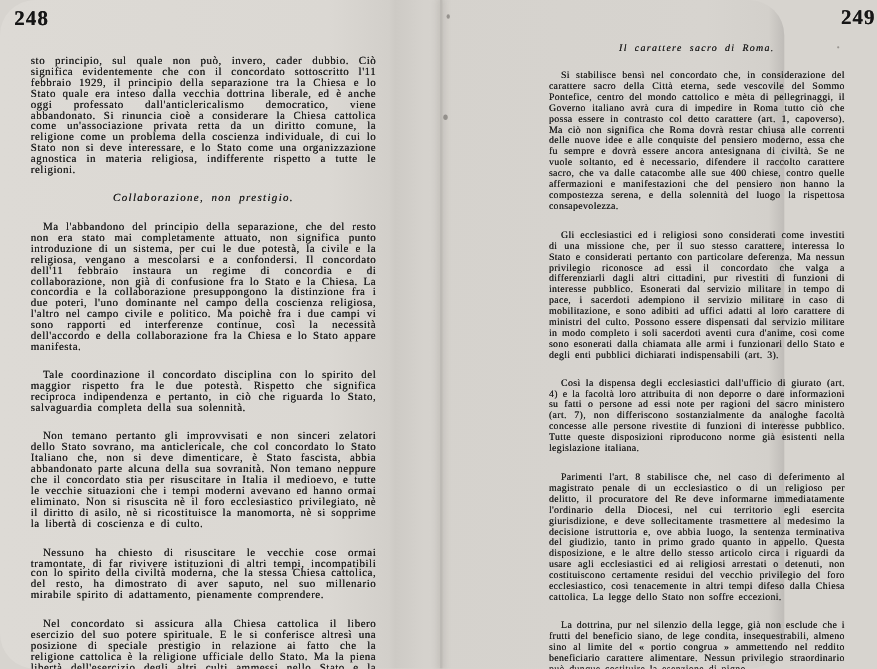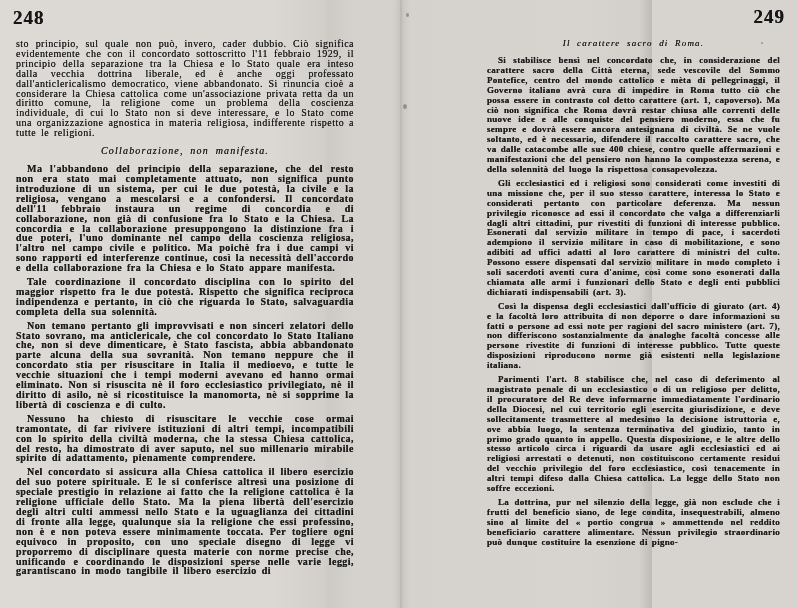--- a/index.html
+++ b/index.html
@@ -8,32 +8,33 @@
   }
   body {
     width: 797px;
     height: 608px;
     overflow: hidden;
     background: #d7d4cf;
     font-family: "Liberation Serif", "DejaVu Serif", serif;
   }
   .spread {
     position: relative;
-    width: 652px;
+    width: 713px;
     height: 608px;
     background: linear-gradient(90deg,
       #dddad5 0%,
       #dbd8d3 42%,
       #d2cfca 49.6%,
       #cdcac5 50.4%,
       #d5d2cd 54%,
       #d7d4cf 90%,
       #d3d0cb 98%,
       #bfbcb8 100%);
     color: #1d1d1d;
+    border-radius: 32px;
   }
   .gutter-crease {
     position: absolute;
     left: 400px;
     top: 0;
     bottom: 0;
     width: 2px;
     background: rgba(105,100,95,0.22);
     box-shadow: 0 0 6px 2px rgba(105,100,95,0.18);
   }
@@ -46,21 +47,21 @@
   .page-right { left: 398px; width: 399px; }
   .pagenum {
     position: absolute;
     font-size: 19px;
     font-weight: bold;
     letter-spacing: 1px;
     color: #161616;
     text-shadow: 0 0 0.4px rgba(20,20,20,0.9);
   }
   .pagenum-left  { left: 13px; top: 7px; }
-  .pagenum-right { right: 12px; top: 6px; margin-left: 20px; }
+  .pagenum-right { right: 1px; top: 6px; margin-left: 20px; }
   .col {
     position: absolute;
     text-align: justify;
     text-shadow: 0 0 0.35px rgba(25,25,25,0.85);
   }
   .col-left {
     left: 12px;
     top: 35px;
     width: 346px;
     font-size: 10px;
@@ -71,25 +72,24 @@
   .col-right {
     left: 85px;
     top: 30px;
     width: 301px;
     font-size: 9px;
     line-height: 9.9px;
     letter-spacing: 0.3px;
     word-spacing: 1.6px;
   }
   .para {
-    margin: 4px;
+    margin: 16px;
   }
   .para.indent {
     text-indent: 11px;
-    font-weight: bold;
   }
   .heading {
     margin: 8px 0 8px 0;
     font-style: italic;
     font-weight: normal;
     text-align: center;
     font-size: inherit;
     line-height: 10px;
     letter-spacing: 1.2px;
     word-spacing: 3px;
@@ -111,21 +111,21 @@
 
   <div class="gutter-crease"></div>
   <div class="speck speck-1"></div>
   <div class="speck speck-2"></div>
   <div class="speck speck-3"></div>
 
   <div class="page page-left">
     <div class="pagenum pagenum-left">248</div>
     <div class="col col-left">
       <p class="para">sto principio, sul quale non può, invero, cader dubbio. Ciò significa evidentemente che con il concordato sottoscritto l'11 febbraio 1929, il principio della separazione tra la Chiesa e lo Stato quale era inteso dalla vecchia dottrina liberale, ed è anche oggi professato dall'anticlericalismo democratico, viene abbandonato. Si rinuncia cioè a considerare la Chiesa cattolica come un'associazione privata retta da un diritto comune, la religione come un problema della coscienza individuale, di cui lo Stato non si deve interessare, e lo Stato come una organizzazione agnostica in materia religiosa, indifferente rispetto a tutte le religioni.</p>
-      <h3 class="heading">Collaborazione, non manifesta.</h3>
+      <h3 class="heading">Collaborazione, non prestigio.</h3>
       <p class="para indent">Ma l'abbandono del principio della separazione, che del resto non era stato mai completamente attuato, non significa punto introduzione di un sistema, per cui le due potestà, la civile e la religiosa, vengano a mescolarsi e a confondersi. Il concordato dell'11 febbraio instaura un regime di concordia e di collaborazione, non già di confusione fra lo Stato e la Chiesa. La concordia e la collaborazione presuppongono la distinzione fra i due poteri, l'uno dominante nel campo della coscienza religiosa, l'altro nel campo civile e politico. Ma poichè fra i due campi vi sono rapporti ed interferenze continue, così la necessità dell'accordo e della collaborazione fra la Chiesa e lo Stato appare manifesta.</p>
       <p class="para indent">Tale coordinazione il concordato disciplina con lo spirito del maggior rispetto fra le due potestà. Rispetto che significa reciproca indipendenza e pertanto, in ciò che riguarda lo Stato, salvaguardia completa della sua solennità.</p>
       <p class="para indent">Non temano pertanto gli improvvisati e non sinceri zelatori dello Stato sovrano, ma anticlericale, che col concordato lo Stato Italiano che, non si deve dimenticare, è Stato fascista, abbia abbandonato parte alcuna della sua sovranità. Non temano neppure che il concordato stia per risuscitare in Italia il medioevo, e tutte le vecchie situazioni che i tempi moderni avevano ed hanno ormai eliminato. Non si risuscita nè il foro ecclesiastico privilegiato, nè il diritto di asilo, nè si ricostituisce la manomorta, nè si sopprime la libertà di coscienza e di culto.</p>
       <p class="para indent">Nessuno ha chiesto di risuscitare le vecchie cose ormai tramontate, di far rivivere istituzioni di altri tempi, incompatibili con lo spirito della civiltà moderna, che la stessa Chiesa cattolica, del resto, ha dimostrato di aver saputo, nel suo millenario mirabile spirito di adattamento, pienamente comprendere.</p>
       <p class="para indent">Nel concordato si assicura alla Chiesa cattolica il libero esercizio del suo potere spirituale. E le si conferisce altresì una posizione di speciale prestigio in relazione ai fatto che la religione cattolica è la religione ufficiale dello Stato. Ma la piena libertà dell'esercizio degli altri culti ammessi nello Stato e la uguaglianza dei cittadini di fronte alla legge, qualunque sia la religione che essi professino, non è e non poteva essere minimamente toccata. Per togliere ogni equivoco in proposito, con uno speciale disegno di legge vi proporremo di disciplinare questa materie con norme precise che, unificando e coordinando le disposizioni sperse nelle varie leggi, garantiscano in modo tangibile il libero esercizio di</p>
     </div>
   </div>
 
   <div class="page page-right">
     <div class="pagenum pagenum-right">249</div>

